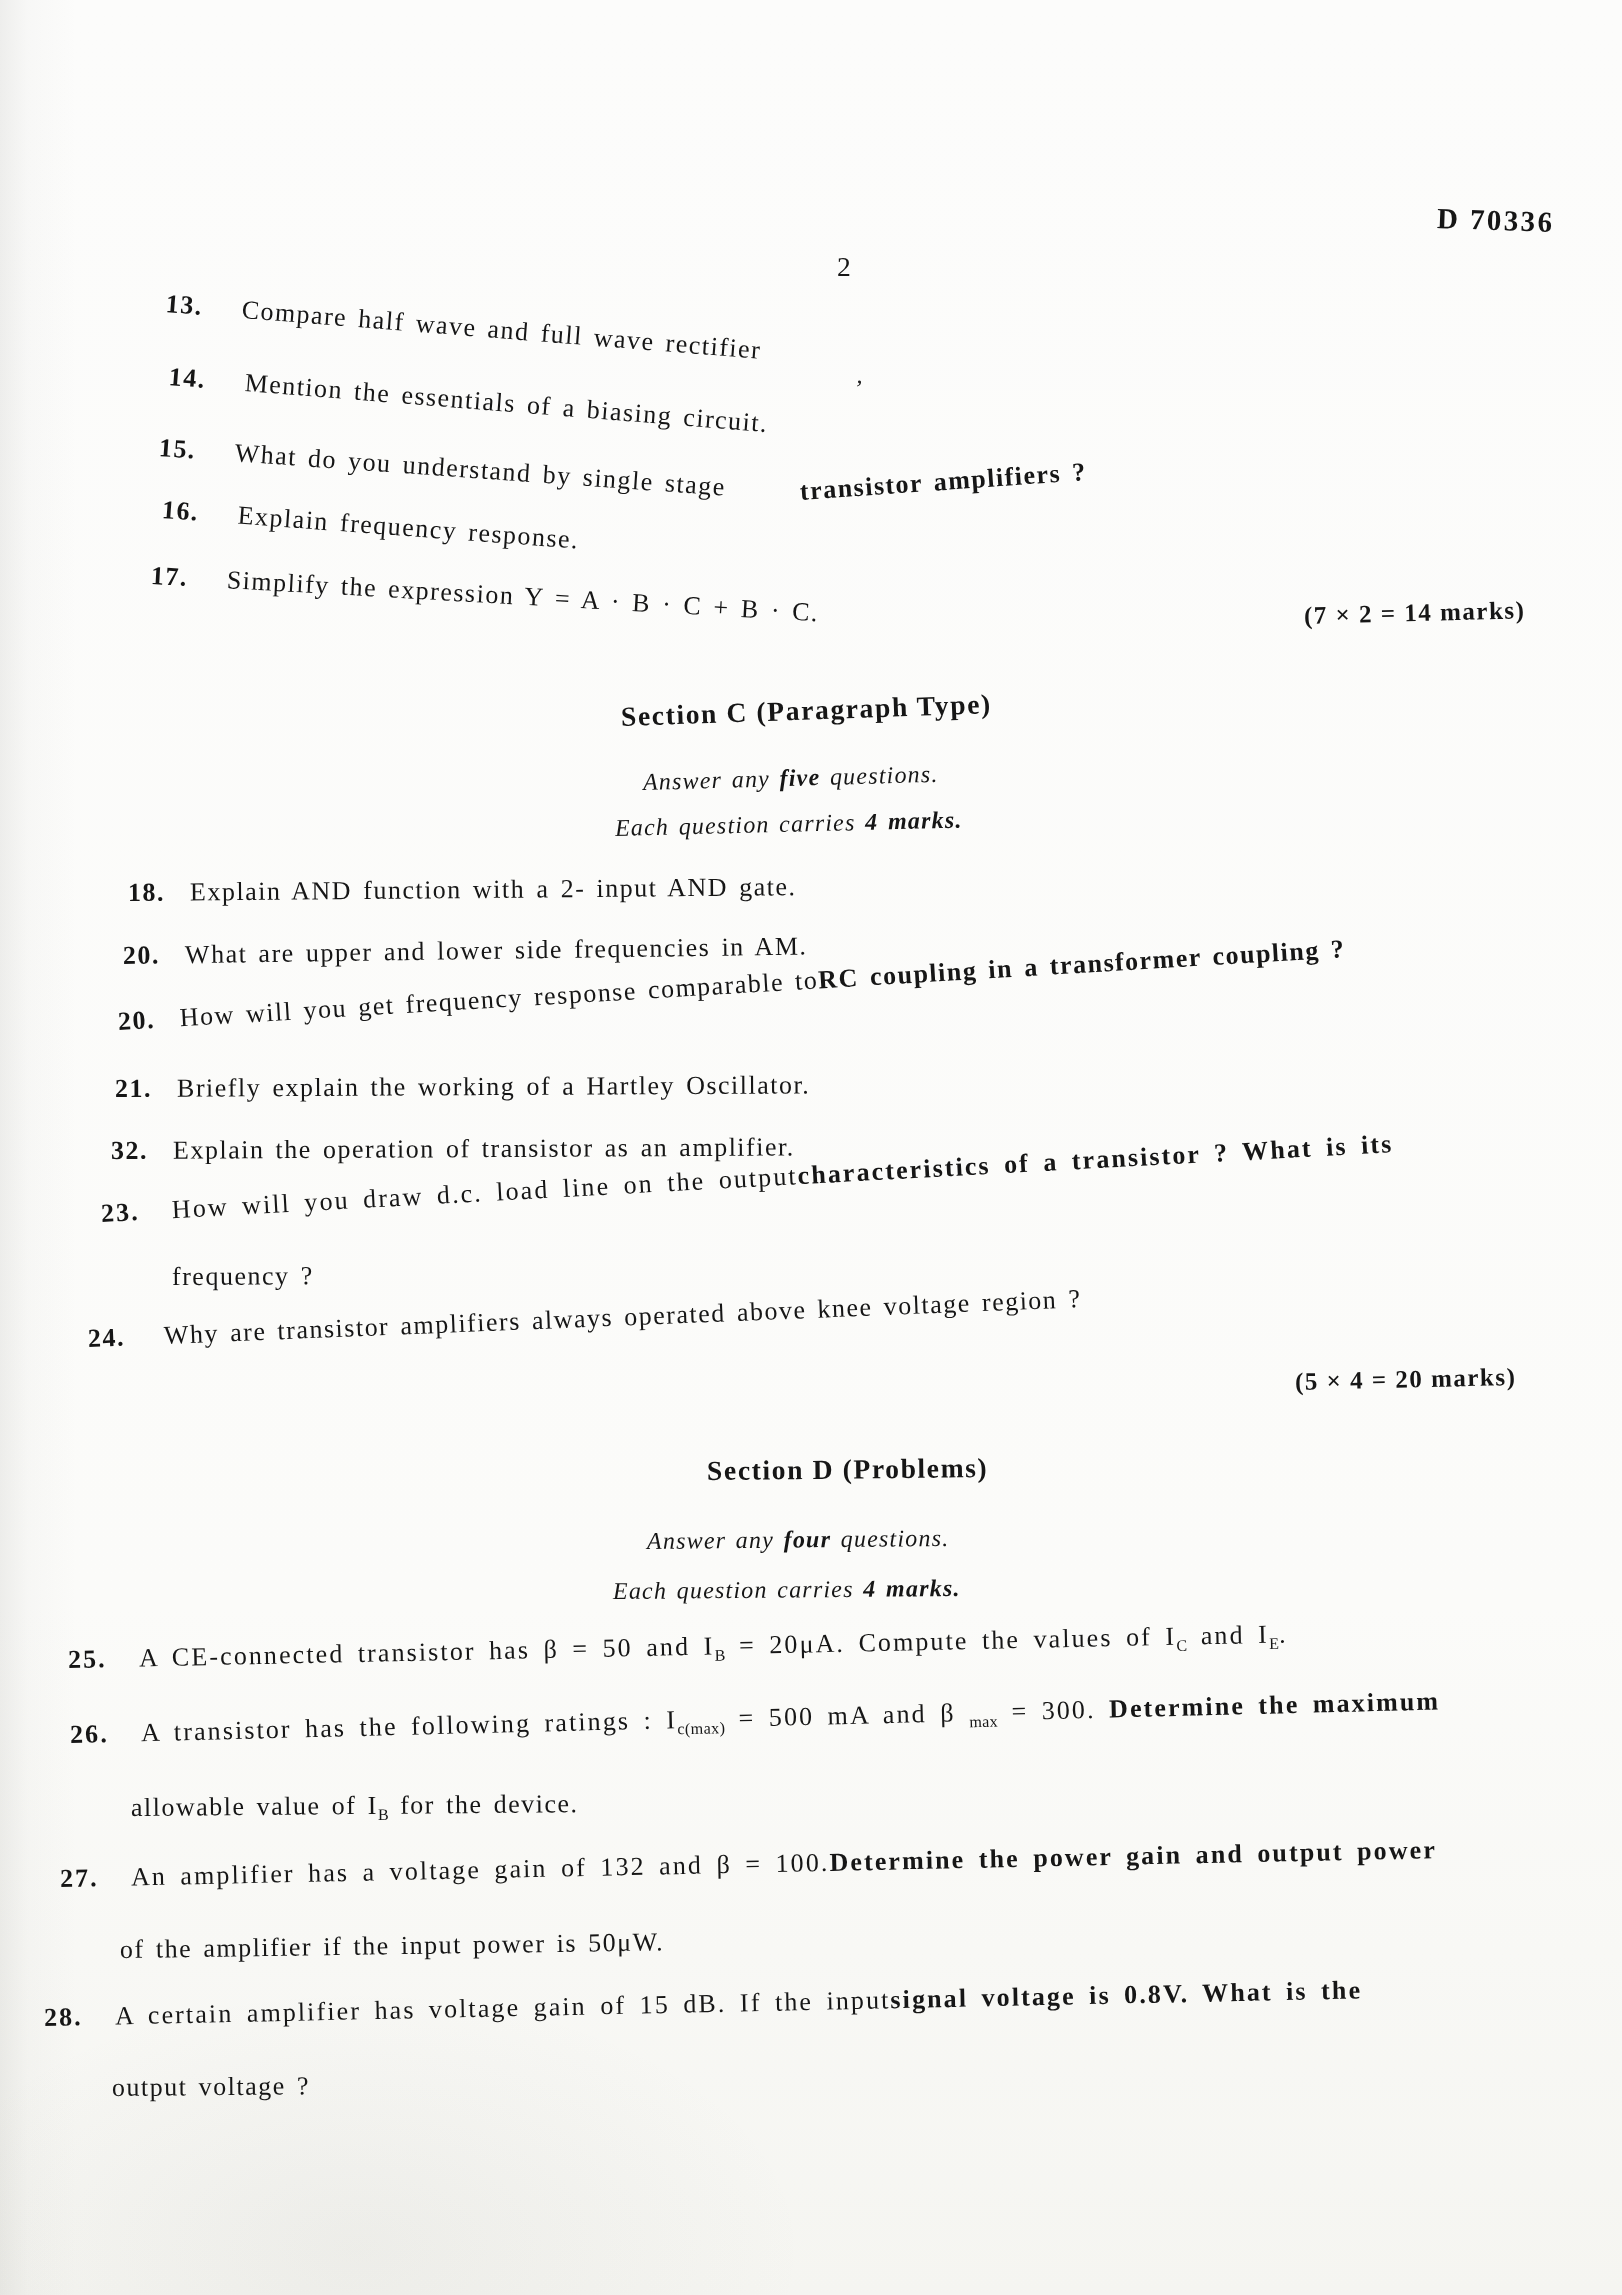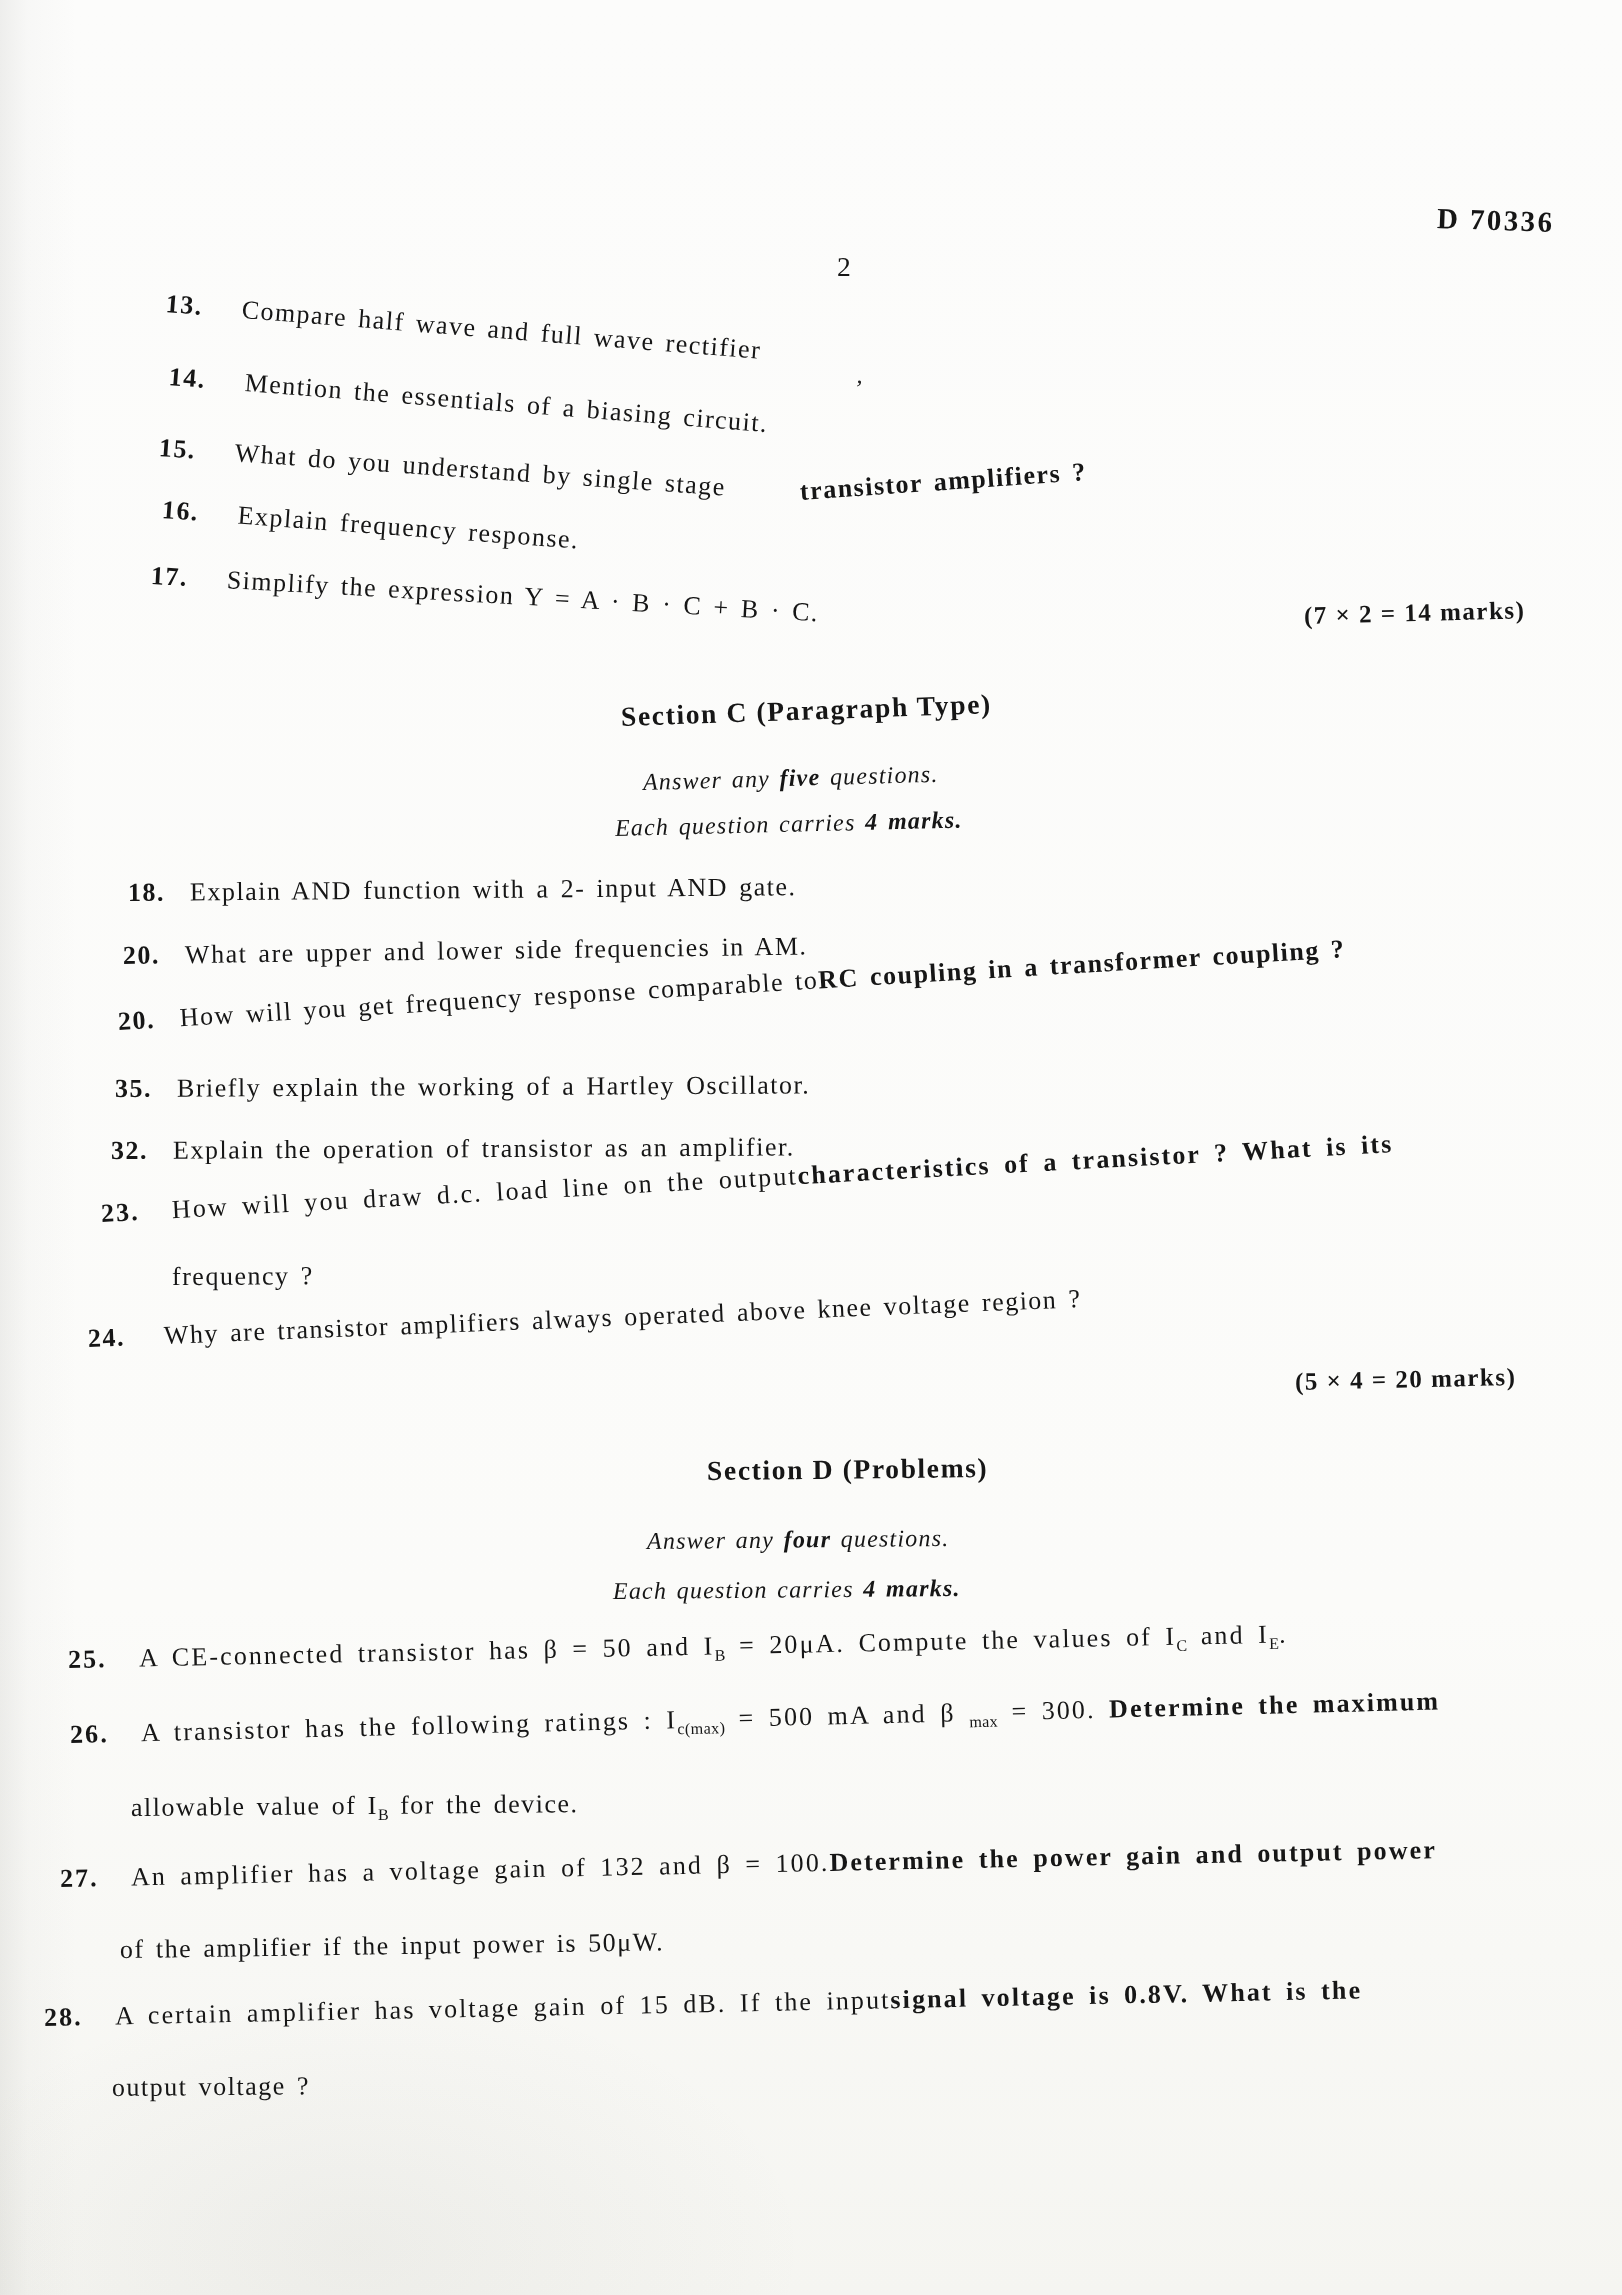--- a/index.html
+++ b/index.html
@@ -95,21 +95,21 @@
     <span>What are upper and lower side frequencies in AM.</span>
   </div>
 
   <div class="q" style="left:118px;top:1007px;transform:rotate(-3.4deg);">
     <span class="num w76">20.</span>
     <span>How will you get frequency response comparable to </span>
       <span class="b">RC coupling in a transformer coupling ?</span>
   </div>
 
   <div class="q" style="left:115px;top:1074px;transform:rotate(-0.3deg);">
-    <span class="num w76">35.</span>
+    <span class="num w76">21.</span>
     <span>Briefly explain the working of a Hartley Oscillator.</span>
   </div>
 
   <div class="q" style="left:111px;top:1136px;transform:rotate(-0.3deg);">
     <span class="num w76">32.</span>
     <span>Explain the operation of transistor as an amplifier.</span>
   </div>
 
   <div class="q wide" style="left:101px;top:1199px;transform:rotate(-3.1deg);">
     <span class="num w88">23.</span>

